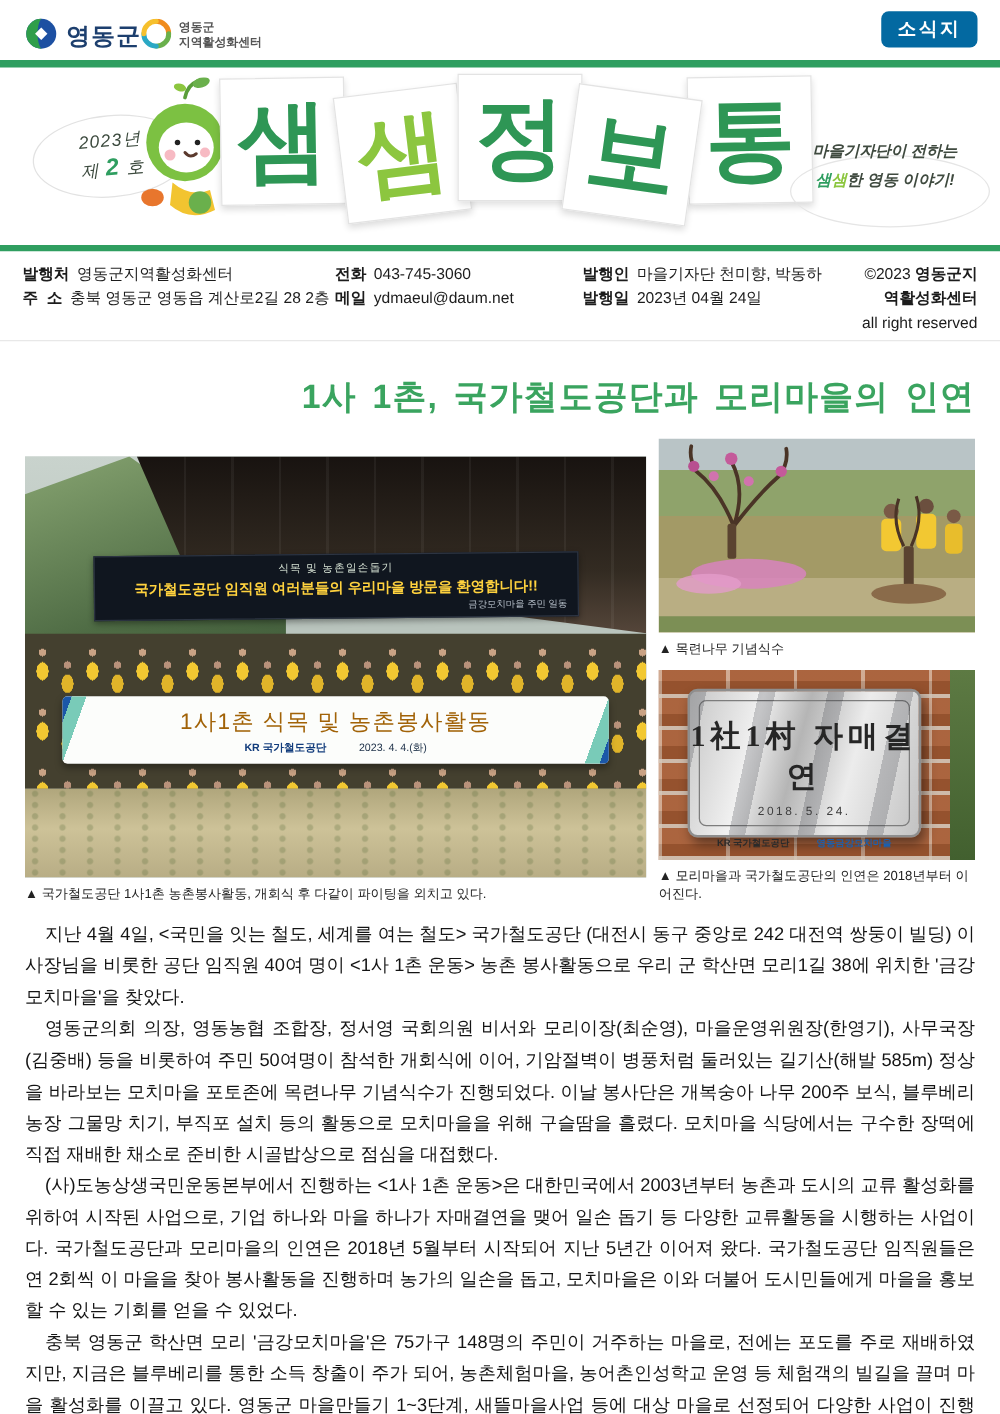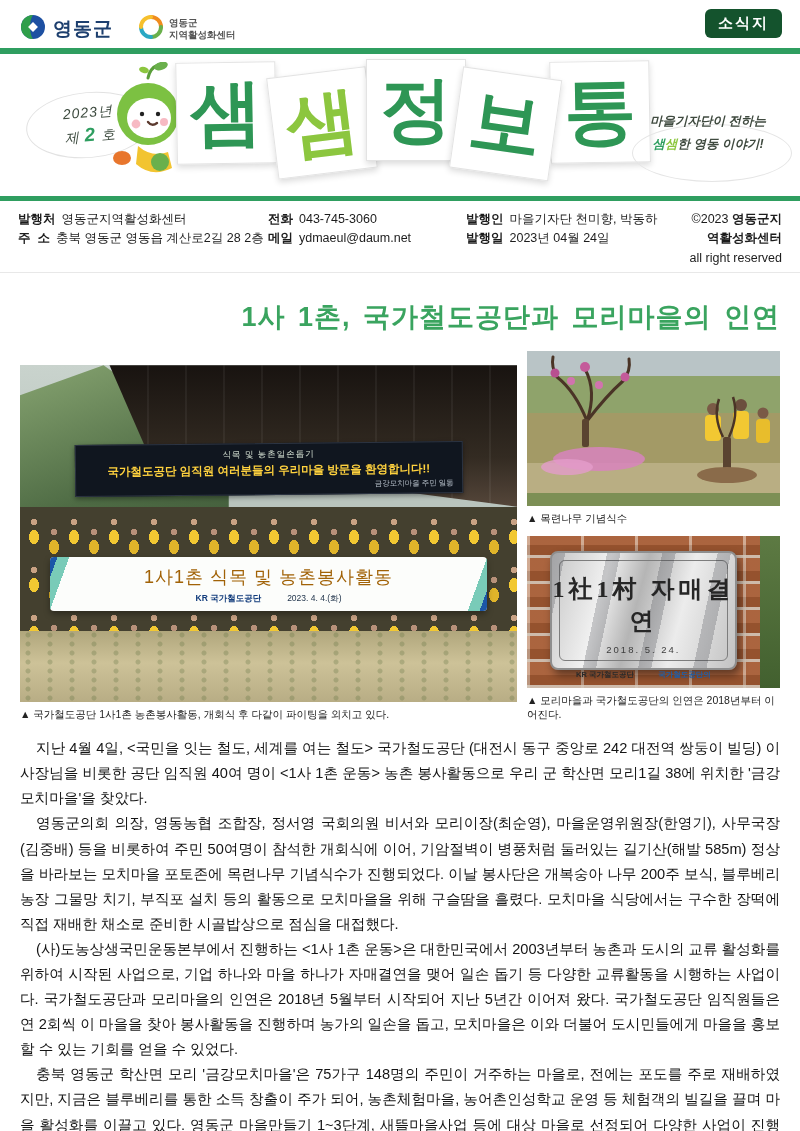--- a/index.html
+++ b/index.html
@@ -1,26 +1,26 @@
 <!DOCTYPE html>
 <html><head>
 <meta charset="utf-8">
 <style>
   * { box-sizing: border-box; margin: 0; padding: 0; }
   html,body { background:#fff; }
   body { font-family:"Liberation Sans", sans-serif; }
   .page { position:relative; width:800px; height:1131px; margin:0 auto; background:#fff; overflow:hidden; }
 
   
-  .header { position:relative; height:48px; padding:10px 20px 0; display:flex; align-items:center; gap:26px; }
+  .header { position:relative; height:48px; padding:10px 20px 0; display:flex; align-items:center; }
   .logo1 { display:flex; align-items:center; gap:7px; }
   .logo1-text { font-size:19px; font-weight:800; color:#1d3f6e; letter-spacing:1px; }
   .logo2 { display:flex; align-items:center; gap:6px; }
   .logo2-text { font-size:9.5px; font-weight:700; color:#555; line-height:1.25; }
-  .badge { position:absolute; right:18px; top:9px; background:#14532d; color:#fff; font-weight:800; font-size:15px; padding:5px 13px; border-radius:6px; letter-spacing:2px; }
+  .badge { position:absolute; right:18px; top:9px; background:#0369a1; color:#fff; font-weight:800; font-size:15px; padding:5px 13px; border-radius:6px; letter-spacing:2px; }
   .top-bar { height:6px; background:#2f9e60; width:100%; }
 
   
   .masthead { position:relative; height:142px; }
   .issue-bubble { position:absolute; left:26px; top:38px; width:126px; height:66px; border:1px solid #e2e2e2; border-radius:50%; display:flex; flex-direction:column; align-items:center; justify-content:center; transform:rotate(-5deg); }
   .issue-l1 { font-style:italic; font-size:14px; color:#3c4a3e; letter-spacing:1px; }
   .issue-l2 { font-style:italic; font-size:14px; color:#3c4a3e; margin-top:2px; }
   .issue-num { color:#2f9e60; font-size:19px; font-weight:800; padding:0 2px; }
   .mascot { position:absolute; left:108px; top:8px; }
   .cards { position:absolute; left:176px; top:2px; display:flex; }
@@ -255,21 +255,21 @@
       <div class="caption">▲ 목련나무 기념식수</div>
 
       <div class="photo-plaque">
         <div class="plants"></div>
         <div class="plaque">
           <div class="plaque-frame"></div>
           <div class="plaque-title">1社1村 자매결연</div>
           <div class="plaque-date">2018. 5. 24.</div>
           <div class="plaque-orgs">
             <span class="plq-org-left">KR 국가철도공단</span>
-            <span class="plq-org-right">국가철도공단의</span>
+            <span class="plq-org-right">영동금강모치마을</span>
           </div>
           <div class="plaque-shade"></div>
         </div>
       </div>
       <div class="caption">▲ 모리마을과 국가철도공단의 인연은 2018년부터 이어진다.</div>
     </div>
   </div>
 
   <div class="body-text">
     <p>지난 4월 4일, &lt;국민을 잇는 철도, 세계를 여는 철도&gt; 국가철도공단 (대전시 동구 중앙로 242 대전역 쌍둥이 빌딩) 이사장님을 비롯한 공단 임직원 40여 명이 &lt;1사 1촌 운동&gt; 농촌 봉사활동으로 우리 군 학산면 모리1길 38에 위치한 '금강모치마을'을 찾았다.</p>

